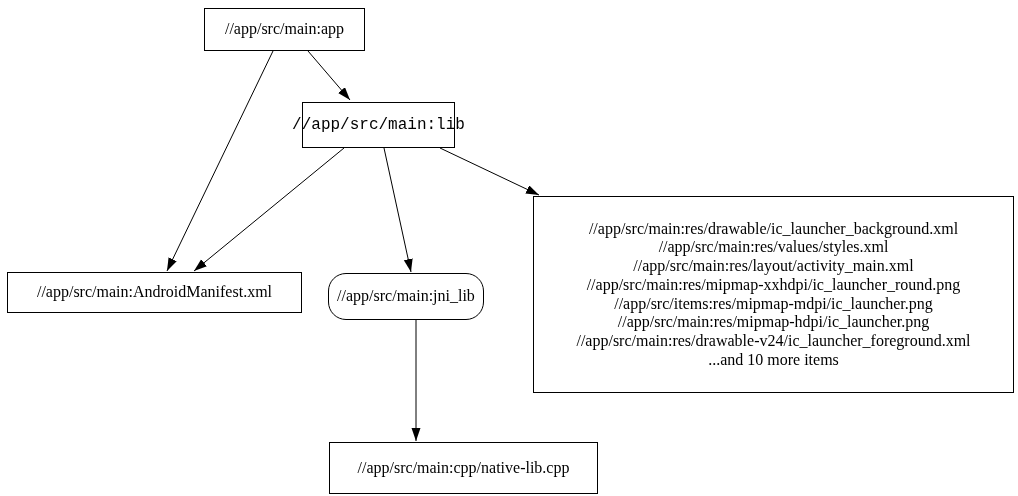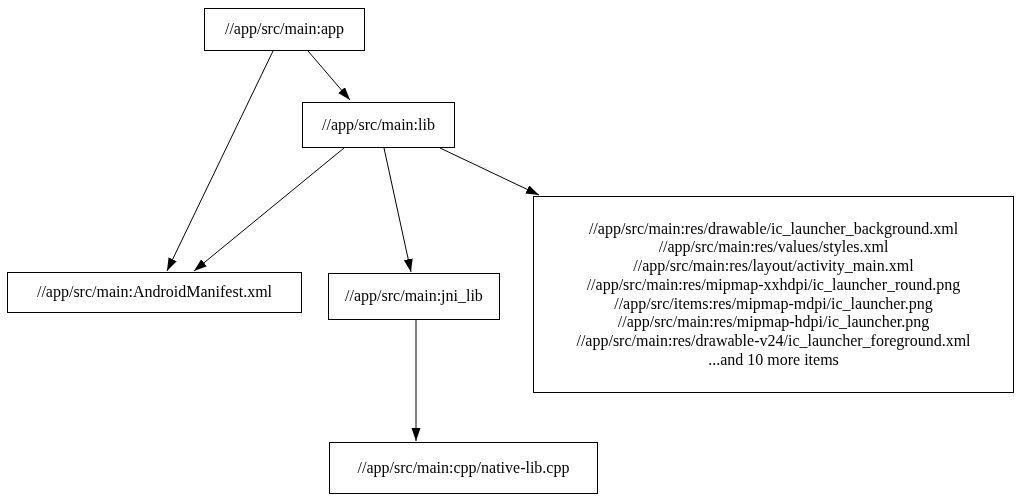--- a/index.html
+++ b/index.html
@@ -53,29 +53,29 @@
     <line x1="344" y1="148" x2="194" y2="271" stroke="#000000" stroke-width="1" marker-end="url(#arrowhead)"></line>
     <line x1="384" y1="148" x2="411" y2="272" stroke="#000000" stroke-width="1" marker-end="url(#arrowhead)"></line>
     <line x1="440" y1="148" x2="539" y2="195" stroke="#000000" stroke-width="1" marker-end="url(#arrowhead)"></line>
     <line x1="416" y1="320" x2="416" y2="441" stroke="#000000" stroke-width="1" marker-end="url(#arrowhead)"></line>
   </svg>
 
   <div class="node" style="left:204px; top:8px; width:161px; height:43px;">
     <span>//app/src/main:app</span>
   </div>
 
-  <div class="node" style="left:302px; top:102px; width:153px; height:46px;">
+  <div class="node" style="left:302px; top:102px; width:153px; height:46px;font-family:Liberation Mono, monospace;">
     <span>//app/src/main:lib</span>
   </div>
 
   <div class="node" style="left:7px; top:272px; width:295px; height:41px;">
     <span>//app/src/main:AndroidManifest.xml</span>
   </div>
 
-  <div class="node" style="left:328px; top:273px; width:172px; height:47px;">
+  <div class="node" style="left:328px; top:273px; width:156px; height:47px;border-radius:18px;">
     <span>//app/src/main:jni_lib</span>
   </div>
 
   <div class="node multi" style="left:533px; top:196px; width:481px; height:197px;">
     <div>//app/src/main:res/drawable/ic_launcher_background.xml</div>
     <div>//app/src/main:res/values/styles.xml</div>
     <div>//app/src/main:res/layout/activity_main.xml</div>
     <div>//app/src/main:res/mipmap-xxhdpi/ic_launcher_round.png</div>
     <div>//app/src/items:res/mipmap-mdpi/ic_launcher.png</div>
     <div>//app/src/main:res/mipmap-hdpi/ic_launcher.png</div>

